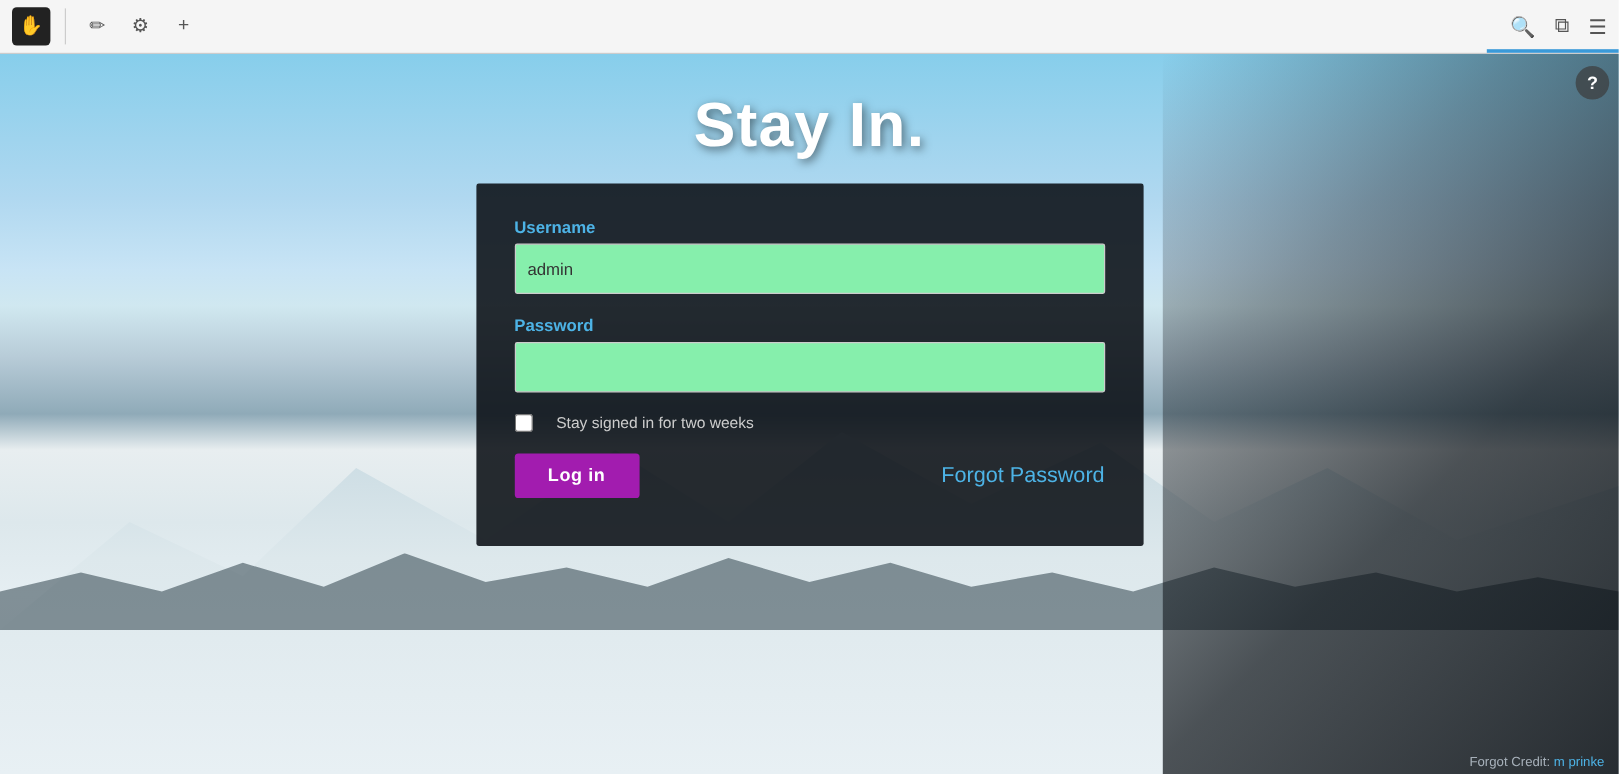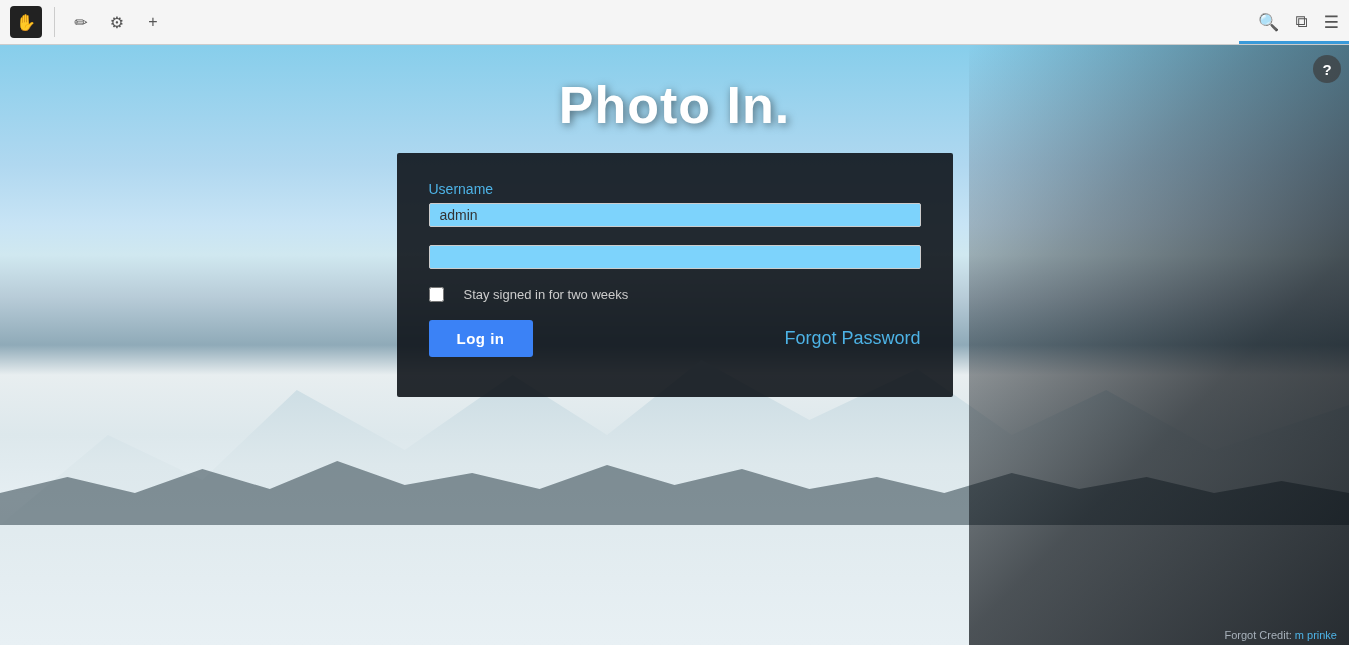--- a/index.html
+++ b/index.html
@@ -164,29 +164,29 @@
       transform: translateX(-50%);
       width: 556px;
       background: rgba(10, 15, 20, 0.88);
       padding: 28px 32px 40px 32px;
       border-radius: 2px;
     }
 
     .form-label {
       color: #4db3e6;
       font-size: 14px;
-      font-weight: normal;
+      font-weight: bold;
       margin-bottom: 6px;
       display: block;
     }
 
     .form-input {
       width: 100%;
-      height: 24px;
-      background: #7dd3fc;
+      height: 42px;
+      background: #86efac;
       border: 1px solid #ccc;
       border-radius: 2px;
       padding: 0 10px;
       font-size: 14px;
       color: #333;
       outline: none;
     }
 
     .field-group {
       margin-bottom: 18px;
@@ -211,21 +211,21 @@
       font-size: 13px;
     }
 
     .form-actions {
       display: flex;
       align-items: center;
       justify-content: space-between;
     }
 
     .login-btn {
-      background: #3b82f6;
+      background: #a21caf;
       color: white;
       border: none;
       border-radius: 3px;
       padding: 10px 28px;
       font-size: 15px;
       font-weight: bold;
       cursor: pointer;
       letter-spacing: 0.5px;
     }
 
@@ -288,30 +288,31 @@
   <div class="browser-accent-bar"></div>
 </div>
 
 <div class="page-area">
 
   <div class="bg-scene"></div>
   <div class="right-dark-overlay"></div>
 
   <div class="help-btn">?</div>
 
-  <h1 class="signin-title">Photo In.</h1>
+  <h1 class="signin-title">Stay In.</h1>
 
   <div class="login-panel">
 
     <div class="field-group">
       <label class="form-label">Username</label>
       <input type="text" class="form-input" value="admin" style="">
     </div>
 
     <div class="field-group">
+      <label class="form-label">Password</label>
       <input type="password" class="form-input" value="" style="">
     </div>
 
     <div class="checkbox-row">
       <input type="checkbox" id="staySignedIn" style="">
       <label class="checkbox-label" for="staySignedIn">Stay signed in for two weeks</label>
     </div>
 
     <div class="form-actions">
       <button class="login-btn">Log in</button>

